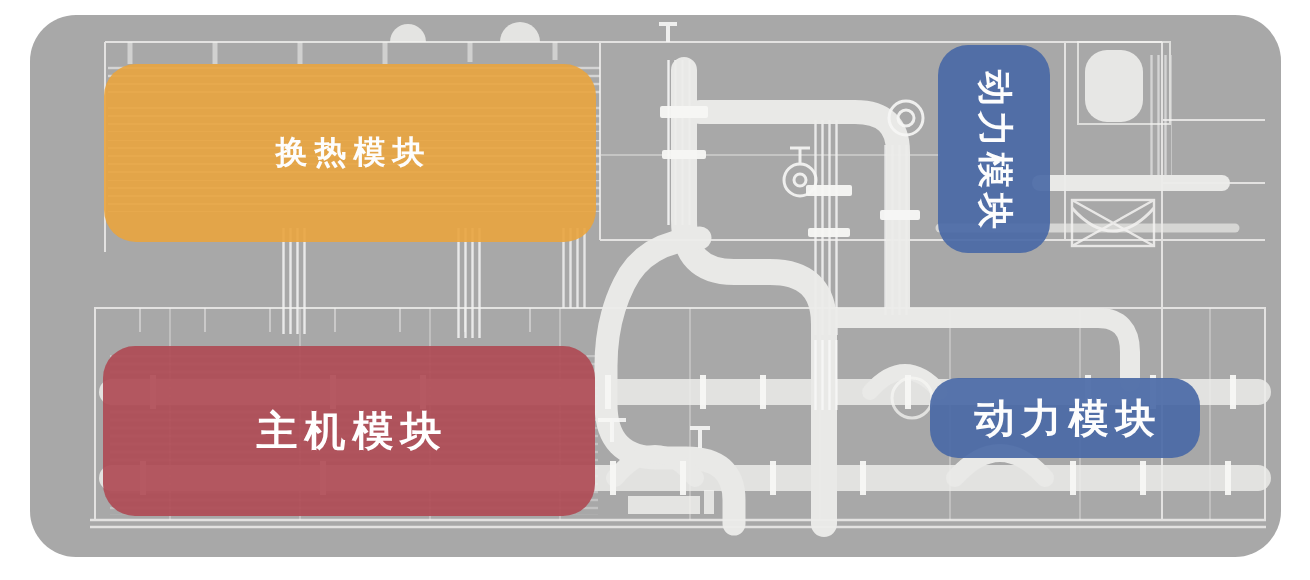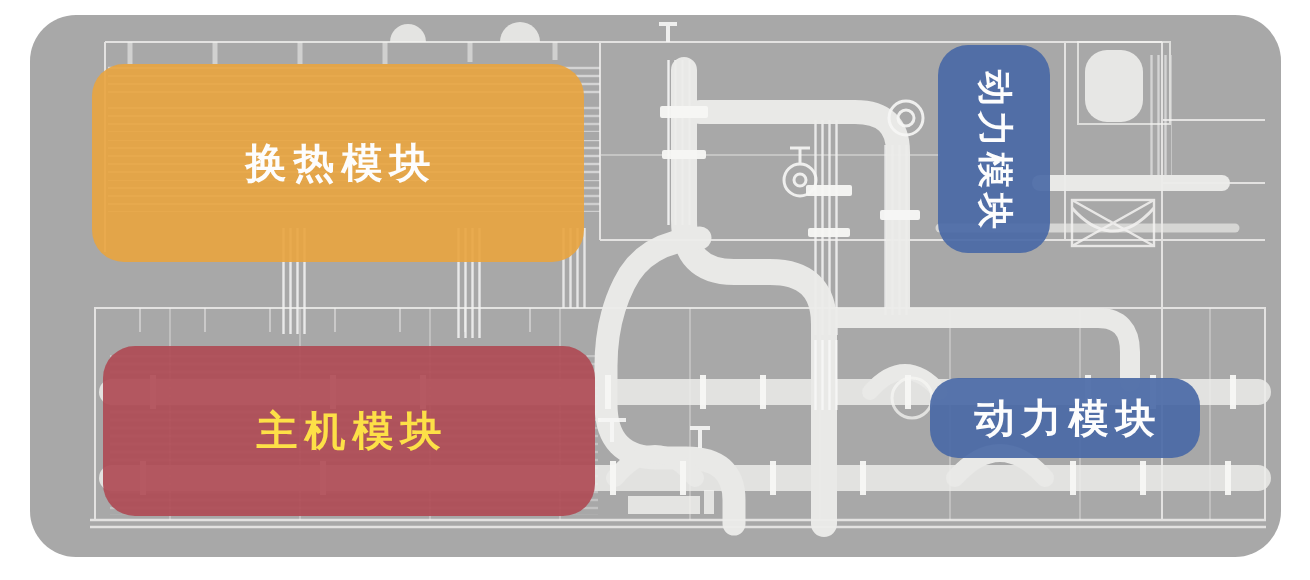--- a/index.html
+++ b/index.html
@@ -4,21 +4,21 @@
 <style>
   html,body{margin:0;padding:0;background:#ffffff;}
   .stage{position:relative;width:1310px;height:580px;background:#ffffff;overflow:hidden;
          font-family:"Liberation Sans",sans-serif;}
   .panel{position:absolute;left:30px;top:15px;width:1251px;height:542px;border-radius:46px;
          background:#a8a8a8;overflow:hidden;}
   .panel svg{position:absolute;left:0;top:0;}
   .label-box{position:absolute;display:flex;align-items:center;justify-content:center;
              color:#fdfdfd;font-weight:700;}
   .label-box .txt{letter-spacing:7px;text-indent:7px;white-space:nowrap;}
-  .lb-heat{left:92px;top:64px;width:492px;height:198px;border-radius:32px;font-size:41px;}
+  .lb-heat{left:104px;top:64px;width:492px;height:178px;border-radius:32px;font-size:32px;}
   .lb-main{left:103px;top:346px;width:492px;height:170px;border-radius:32px;font-size:41px;}
   .lb-power-v{left:938px;top:45px;width:112px;height:208px;border-radius:30px;font-size:36px;}
   .lb-power-v .txt{transform:rotate(90deg);letter-spacing:5px;text-indent:5px;}
   .lb-power-h{left:930px;top:378px;width:270px;height:80px;border-radius:28px;font-size:40px;}
 </style>
 </head>
 <body>
 
 <div class="stage">
   <div class="panel">
@@ -142,21 +142,21 @@
         <rect x="628" y="496" width="72" height="18" fill="#f2f2f0" opacity="0.8"></rect>
         <rect x="704" y="490" width="10" height="24" fill="#f2f2f0" opacity="0.8"></rect>
       </g>
     </svg>
   </div>
 
   <div class="label-box lb-heat" style="background: rgba(233, 164, 62, 0.9); color: rgb(253, 253, 253);">
     <span class="txt">换热模块</span>
   </div>
 
-  <div class="label-box lb-main" style="background: rgba(175, 75, 85, 0.92); color: #fde047;">
+  <div class="label-box lb-main" style="background: rgba(175, 75, 85, 0.92); color: #ffffff;">
     <span class="txt">主机模块</span>
   </div>
 
   <div class="label-box lb-power-v" style="background: rgba(74, 105, 166, 0.92); color: rgb(253, 253, 253);">
     <span class="txt">动力模块</span>
   </div>
 
   <div class="label-box lb-power-h" style="background: rgba(74, 105, 166, 0.92); color: rgb(253, 253, 253);">
     <span class="txt">动力模块</span>
   </div>

